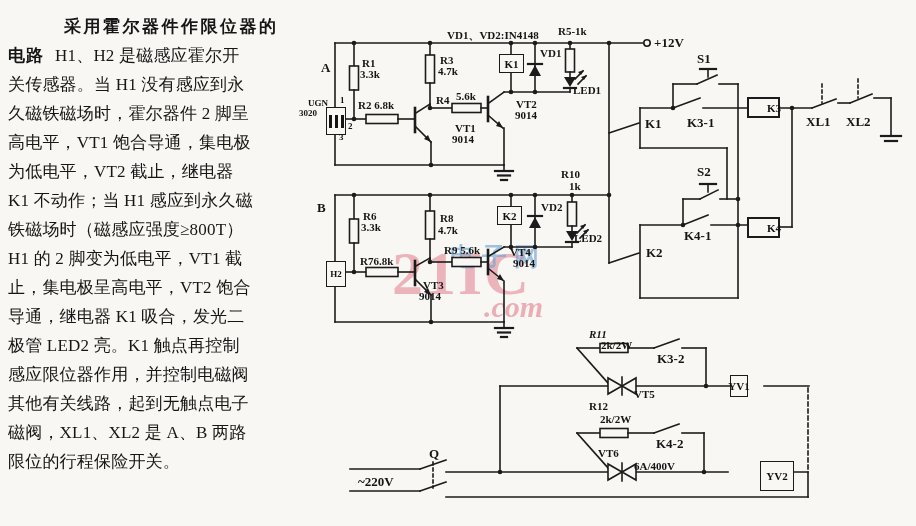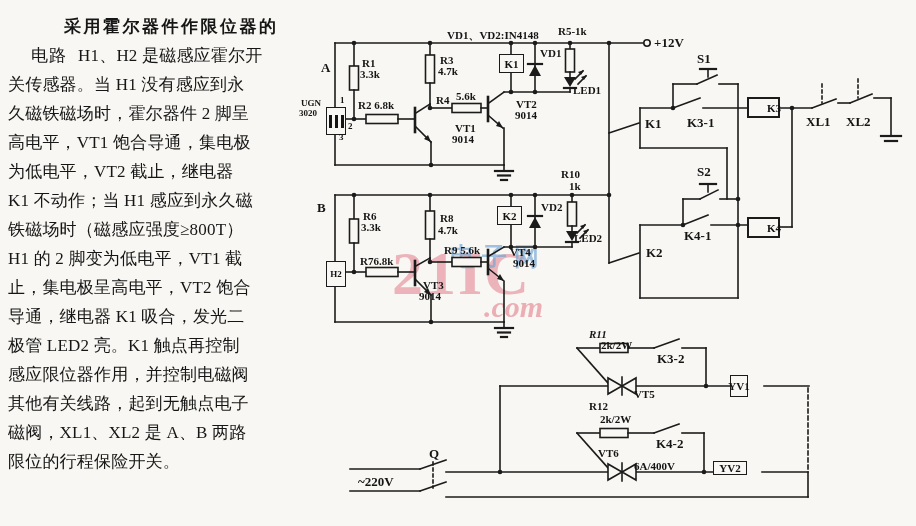--- a/index.html
+++ b/index.html
@@ -2,21 +2,21 @@
 <html><head>
 <meta charset="utf-8">
 <style>
   html,body{margin:0;padding:0;}
   .page{position:relative;width:916px;height:526px;background:#f8f7f3;overflow:hidden;
         font-family:"Liberation Serif",serif;}
   
   .text-col{position:absolute;left:8px;top:12px;width:304px;color:#161616;z-index:3;}
   .tline{height:29px;line-height:29px;font-size:17px;white-space:nowrap;letter-spacing:0.2px;}
   .tline.title{font-weight:700;padding-left:56px;letter-spacing:2.5px;}
-  .tline .lead{font-weight:400;margin-right:11px;letter-spacing:1px;margin-left:23px;}
+  .tline .lead{font-weight:700;margin-right:11px;letter-spacing:1px;}
   
   .cl{position:absolute;font:700 11px "Liberation Serif",serif;color:#151515;
       white-space:nowrap;z-index:4;}
   .cl.lg{font-size:13px;}
   .cl.sm{font-size:9px;}
   
   .cbox{position:absolute;background:#f8f7f3;border:1.7px solid #1b1b1b;display:flex;
         align-items:center;justify-content:center;font:700 11px "Liberation Serif",serif;
         color:#111;box-sizing:border-box;z-index:3;}
   .cbox.thick{border-width:2.3px;padding-left:21px;}
@@ -284,24 +284,24 @@
         <i></i>
         <i></i>
       </span>
   </div>
   <div class="cbox" style="left:326px;top:261px;width:20px;height:26px;font-size:9px;">H2</div>
   <div class="cbox" style="left:499px;top:54px;width:25px;height:19px;">K1</div>
   <div class="cbox" style="left:497px;top:206px;width:25px;height:19px;">K2</div>
   <div class="cbox thick" style="left:747px;top:97px;width:33px;height:21px;">K3</div>
   <div class="cbox thick" style="left:747px;top:217px;width:33px;height:21px;">K4</div>
   <div class="cbox" style="left:730px;top:375px;width:18px;height:22px;">YV1</div>
-  <div class="cbox" style="left:713px;top:461px;width:34px;height:14px;">YV2</div>
+  <div class="cbox" style="left:760px;top:461px;width:34px;height:30px;">YV2</div>
 
   <span class="cl lg" style="left:321px;top:60px;">A</span>
-  <span class="cl sm" style="left:301px;top:98px;">UGN</span>
+  <span class="cl sm" style="left:308px;top:98px;">UGN</span>
   <span class="cl sm" style="left:299px;top:108px;">3020</span>
   <span class="cl sm" style="left:340px;top:95px;">1</span>
   <span class="cl sm" style="left:348px;top:121px;">2</span>
   <span class="cl sm" style="left:339px;top:132px;">3</span>
   <span class="cl" style="left:362px;top:57px;">R1</span>
   <span class="cl" style="left:360px;top:68px;">3.3k</span>
   <span class="cl" style="left:358px;top:99px;">R2 6.8k</span>
   <span class="cl" style="left:440px;top:54px;">R3</span>
   <span class="cl" style="left:438px;top:65px;">4.7k</span>
   <span class="cl" style="left:436px;top:94px;">R4</span>

